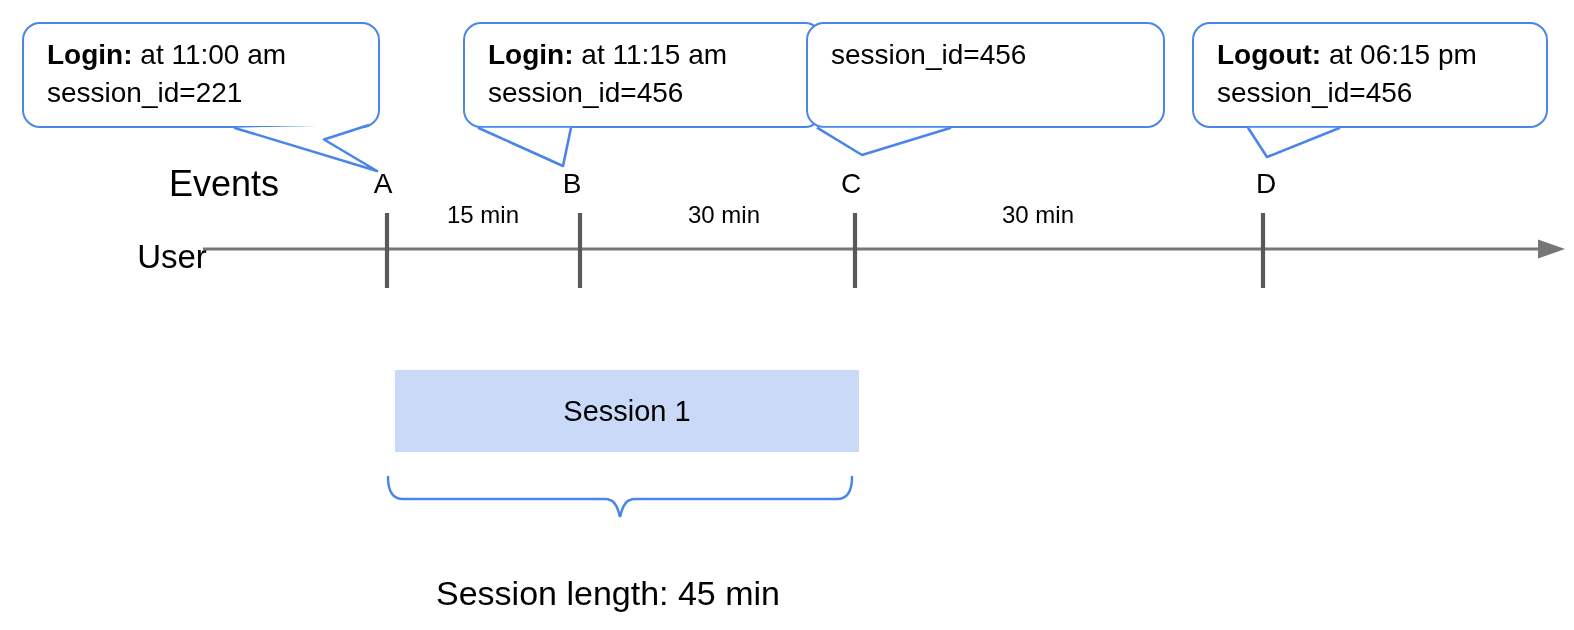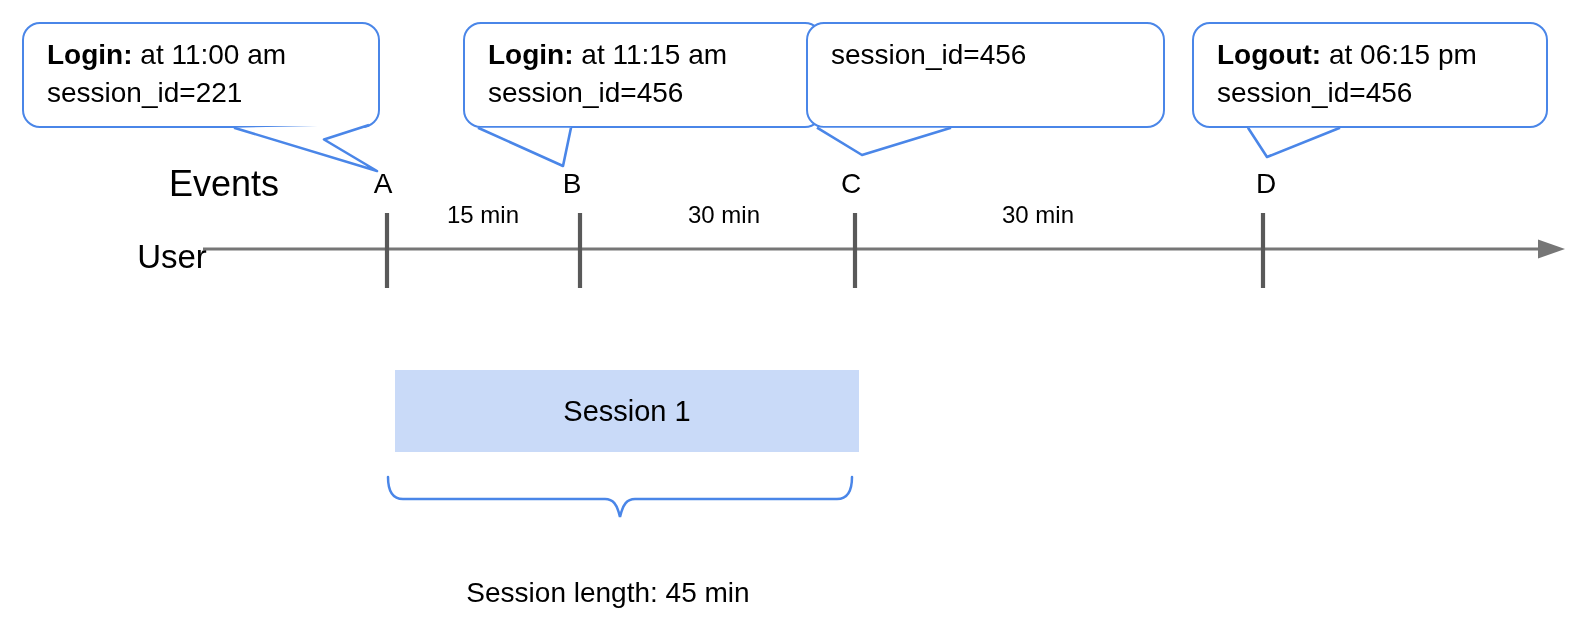--- a/index.html
+++ b/index.html
@@ -64,21 +64,21 @@
 
   .session-box{
     position:absolute;
     left:389px;top:370px;width:464px;height:82px;
     background:#c9daf8;
     display:flex;align-items:center;justify-content:center;
     font-size:29px;
     z-index:1;
     margin-left:6px;
   }
-  .session-length{left:608px;top:593px;font-size:28px;}
+  .session-length{left:608px;top:593px;font-size:34px;}
 </style>
 </head>
 <body>
 
 <div class="canvas">
 
   <div class="bubble b1">
     <div><b>Login:</b> <span>at 11:00 am</span></div>
     <div>session_id=221</div>
   </div>

